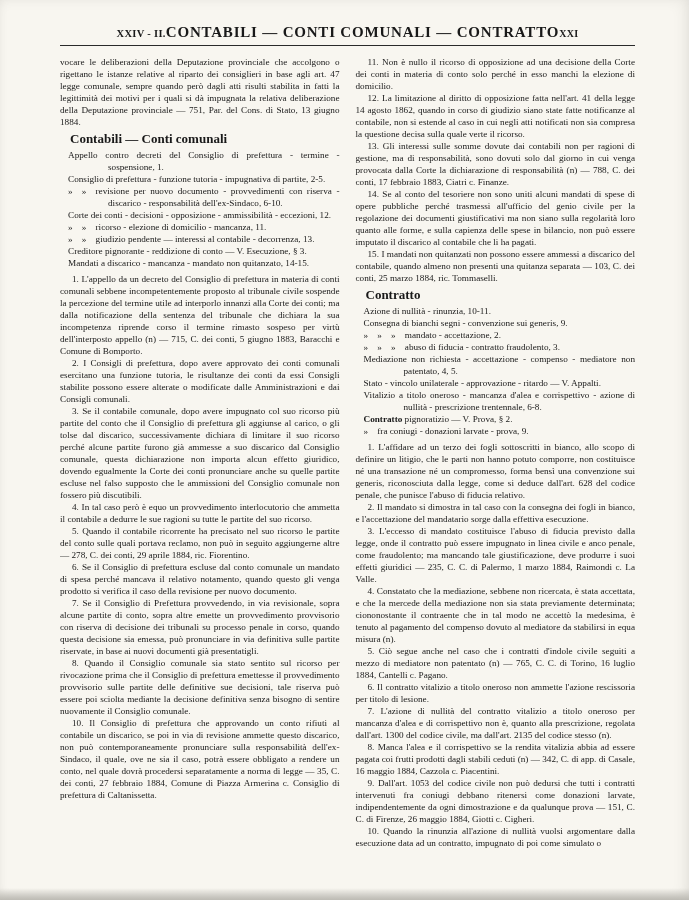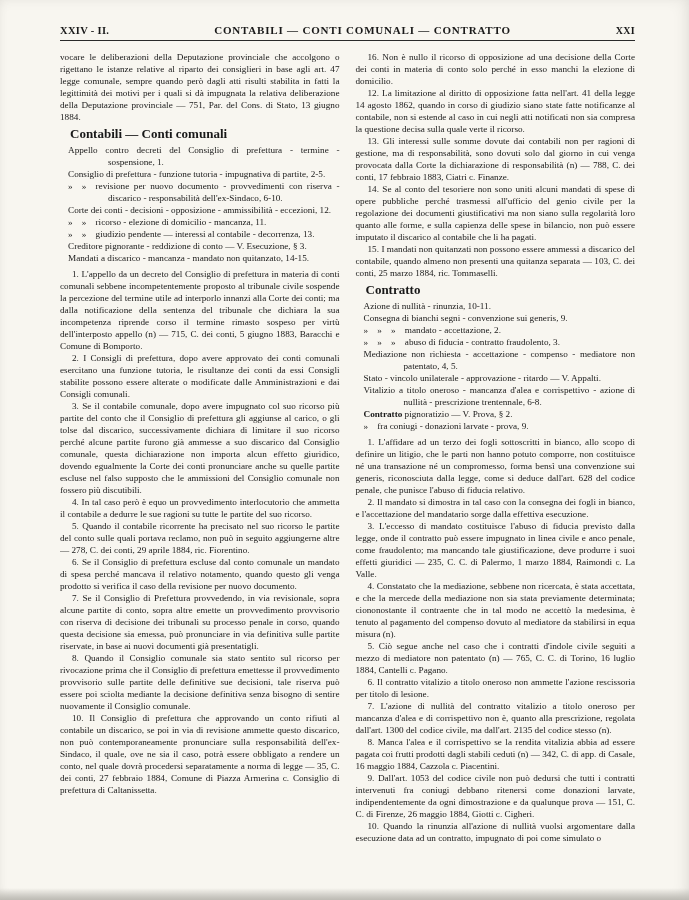--- a/index.html
+++ b/index.html
@@ -14,25 +14,25 @@
     color:#191919;
     box-shadow: inset -5px 0 14px rgba(0,0,0,0.06), inset 0 -4px 10px rgba(0,0,0,0.05);
   }
   .page::after {
     content:""; position:absolute; left:0; right:0; bottom:0; height:12px;
     background:linear-gradient(to bottom, rgba(248,246,240,0), #bdbbb4);
     pointer-events:none;
   }
   .inner { padding:24px 54px 0 60px; }
   .header {
-    display:flex; justify-content:space-between; align-items:baseline;
+    display:flex; justify-content:center; align-items:baseline;
     font-weight:bold;
   }
   .header .h-left  { font-size:10.5px; letter-spacing:0.3px; }
-  .header .h-center{ font-size:11px; letter-spacing:0.8px; }
+  .header .h-center{ font-size:15px; letter-spacing:0.8px; }
   .header .h-right { font-size:10px; letter-spacing:0.3px; }
   .rule { border:none; border-top:1px solid #2a2a2a; margin:4px 0 10px 0; }
   .cols { display:flex; gap:16px; }
   .col { width:50%; font-size:9.2px; line-height:12px; text-align:justify; }
   .block { margin:0; }
   .block.cont { text-indent:0; }
   .block.para { text-indent:12px; }
   .block.heading {
     font-weight:bold; font-size:13px;
     margin:5px 0 4px 0; text-align:left; text-indent:10px;
@@ -71,21 +71,21 @@
           <div class="block para">2. I Consigli di prefettura, dopo avere approvato dei conti comunali esercitano una funzione tutoria, le risultanze dei conti da essi Consigli stabilite possono essere alterate o modificate dalle Amministrazioni e dai Consigli comunali.</div>
           <div class="block para">3. Se il contabile comunale, dopo avere impugnato col suo ricorso più partite del conto che il Consiglio di prefettura gli aggiunse al carico, o gli tolse dal discarico, successivamente dichiara di limitare il suo ricorso perché alcune partite furono già ammesse a suo discarico dal Consiglio comunale, questa dichiarazione non importa alcun effetto giuridico, dovendo egualmente la Corte dei conti pronunciare anche su quelle partite escluse nel falso supposto che le ammissioni del Consiglio comunale non fossero più discutibili.</div>
           <div class="block para">4. In tal caso però è equo un provvedimento interlocutorio che ammetta il contabile a dedurre le sue ragioni su tutte le partite del suo ricorso.</div>
           <div class="block para">5. Quando il contabile ricorrente ha precisato nel suo ricorso le partite del conto sulle quali portava reclamo, non può in seguito aggiungerne altre — 278, C. dei conti, 29 aprile 1884, ric. Fiorentino.</div>
           <div class="block para">6. Se il Consiglio di prefettura escluse dal conto comunale un mandato di spesa perché mancava il relativo notamento, quando questo gli venga prodotto si verifica il caso della revisione per nuovo documento.</div>
           <div class="block para">7. Se il Consiglio di Prefettura provvedendo, in via revisionale, sopra alcune partite di conto, sopra altre emette un provvedimento provvisorio con riserva di decisione dei tribunali su processo penale in corso, quando questa decisione sia emessa, può pronunciare in via definitiva sulle partite riservate, in base ai nuovi documenti già presentatigli.</div>
           <div class="block para">8. Quando il Consiglio comunale sia stato sentito sul ricorso per rivocazione prima che il Consiglio di prefettura emettesse il provvedimento provvisorio sulle partite delle definitive sue decisioni, tale riserva può essere poi sciolta mediante la decisione definitiva senza bisogno di sentire nuovamente il Consiglio comunale.</div>
           <div class="block para">10. Il Consiglio di prefettura che approvando un conto rifiuti al contabile un discarico, se poi in via di revisione ammette questo discarico, non può contemporaneamente pronunciare sulla responsabilità dell'ex-Sindaco, il quale, ove ne sia il caso, potrà essere obbligato a rendere un conto, nel quale dovrà procedersi separatamente a norma di legge — 35, C. dei conti, 27 febbraio 1884, Comune di Piazza Armerina c. Consiglio di prefettura di Caltanissetta.</div>
         </div>
       <div class="col">
-          <div class="block para">16. Non è nullo il ricorso di opposizione ad una decisione della Corte dei conti in materia di conto solo perché in esso manchi la elezione di domicilio.</div>
+          <div class="block para">11. Non è nullo il ricorso di opposizione ad una decisione della Corte dei conti in materia di conto solo perché in esso manchi la elezione di domicilio.</div>
           <div class="block para">12. La limitazione al diritto di opposizione fatta nell'art. 41 della legge 14 agosto 1862, quando in corso di giudizio siano state fatte notificanze al contabile, non si estende al caso in cui negli atti notificati non sia compresa la questione decisa sulla quale verte il ricorso.</div>
           <div class="block para">13. Gli interessi sulle somme dovute dai contabili non per ragioni di gestione, ma di responsabilità, sono dovuti solo dal giorno in cui venga provocata dalla Corte la dichiarazione di responsabilità (n) — 788, C. dei conti, 17 febbraio 1883, Ciatri c. Finanze.</div>
           <div class="block para">14. Se al conto del tesoriere non sono uniti alcuni mandati di spese di opere pubbliche perché trasmessi all'ufficio del genio civile per la regolazione dei documenti giustificativi ma non siano sulla regolarità loro quanto alle forme, e sulla capienza delle spese in bilancio, non può essere imputato il discarico al contabile che li ha pagati.</div>
           <div class="block para">15. I mandati non quitanzati non possono essere ammessi a discarico del contabile, quando almeno non presenti una quitanza separata — 103, C. dei conti, 25 marzo 1884, ric. Tommaselli.</div>
           <div class="block heading">Contratto</div>
           <div class="block index">Azione di nullità - rinunzia, 10-11.</div>
           <div class="block index">Consegna di bianchi segni - convenzione sui generis, 9.</div>
           <div class="block index">» » » mandato - accettazione, 2.</div>
           <div class="block index">» » » abuso di fiducia - contratto fraudolento, 3.</div>
           <div class="block index">Mediazione non richiesta - accettazione - compenso - mediatore non patentato, 4, 5.</div>

